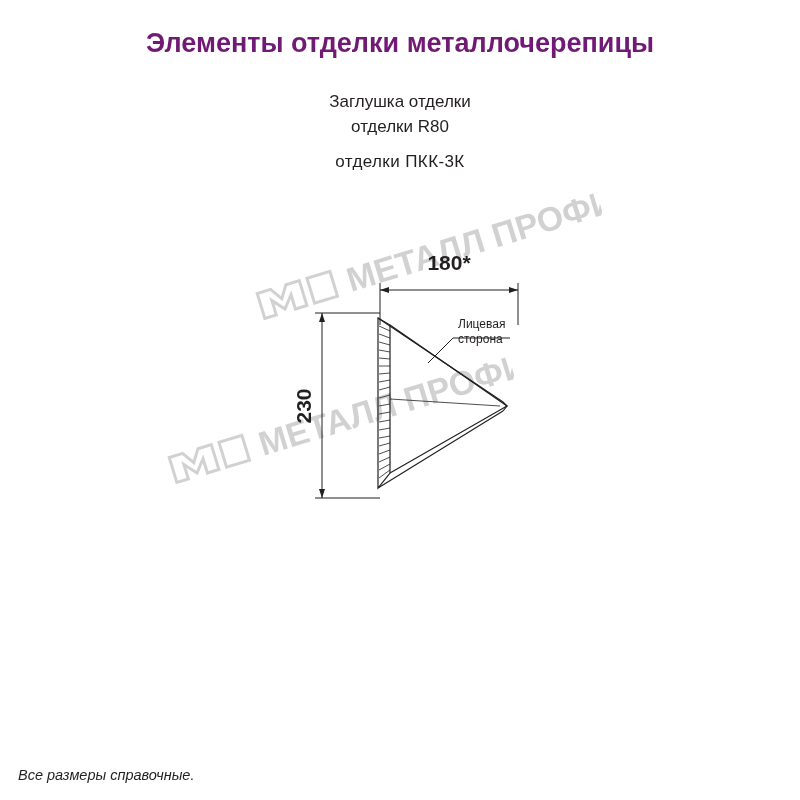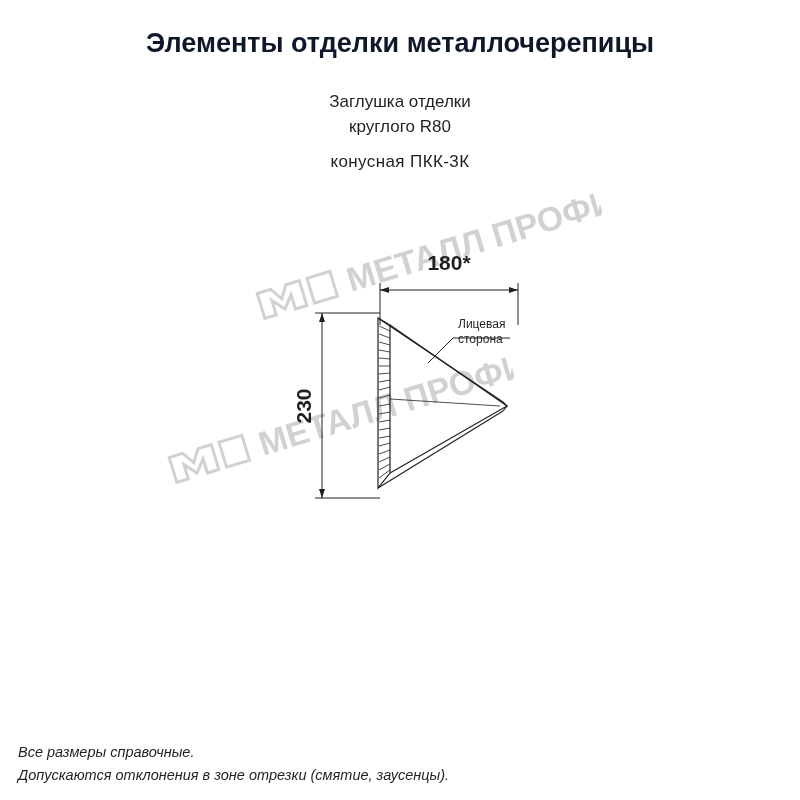--- a/index.html
+++ b/index.html
@@ -22,21 +22,21 @@
   }
   .title {
     position: absolute;
     top: 28px;
     left: 0;
     width: 800px;
     text-align: center;
     font-size: 27px;
     font-weight: bold;
     letter-spacing: 0px;
-    color: #0f172a;
+    color: #701a75;
   }
   .subtitle-block {
     position: absolute;
     top: 90px;
     left: 0;
     width: 800px;
     text-align: center;
     font-size: 17px;
     color: #231f20;
     line-height: 1.45;
@@ -90,22 +90,22 @@
 </style>
 </head>
 <body>
 
 <div class="page">
 
   <div class="title">Элементы отделки металлочерепицы</div>
 
   <div class="subtitle-block">
     <span class="subtitle-line">Заглушка отделки</span>
-    <span class="subtitle-line">круглого R80</span>
-    <span class="subtitle-line third">конусная  ПКК-3К</span>
+    <span class="subtitle-line">отделки R80</span>
+    <span class="subtitle-line third">отделки  ПКК-3К</span>
   </div>
 
   <div class="watermark wm1">
     <svg width="360" height="70" viewBox="0 0 360 70">
       <g fill="none" stroke="#231f20" stroke-width="3">
         <path d="M6 46 L6 20 L20 20 L28 32 L36 20 L50 20 L50 46 L38 46 L38 31 L28 43 L18 31 L18 46 Z"></path>
         <path d="M58 20 L82 20 L82 46 L58 46 Z"></path>
       </g>
       <text x="96" y="46" font-size="34" font-weight="bold" fill="#231f20">МЕТАЛЛ ПРОФИЛЬ</text>
     </svg>
@@ -183,16 +183,15 @@
         <line x1="303" y1="108" x2="360" y2="108"></line>
       </g>
       <text x="308" y="98" font-size="12">Лицевая</text>
       <text x="308" y="113" font-size="12">сторона</text>
 
     </svg>
   </div>
 
   <div class="footer">
     <div>Все размеры справочные.</div>
-    <div>Допускаются отклонения в зоне отрезки (смятие, заусенцы).</div>
   </div>
 
 </div>
 
 </body></html>

